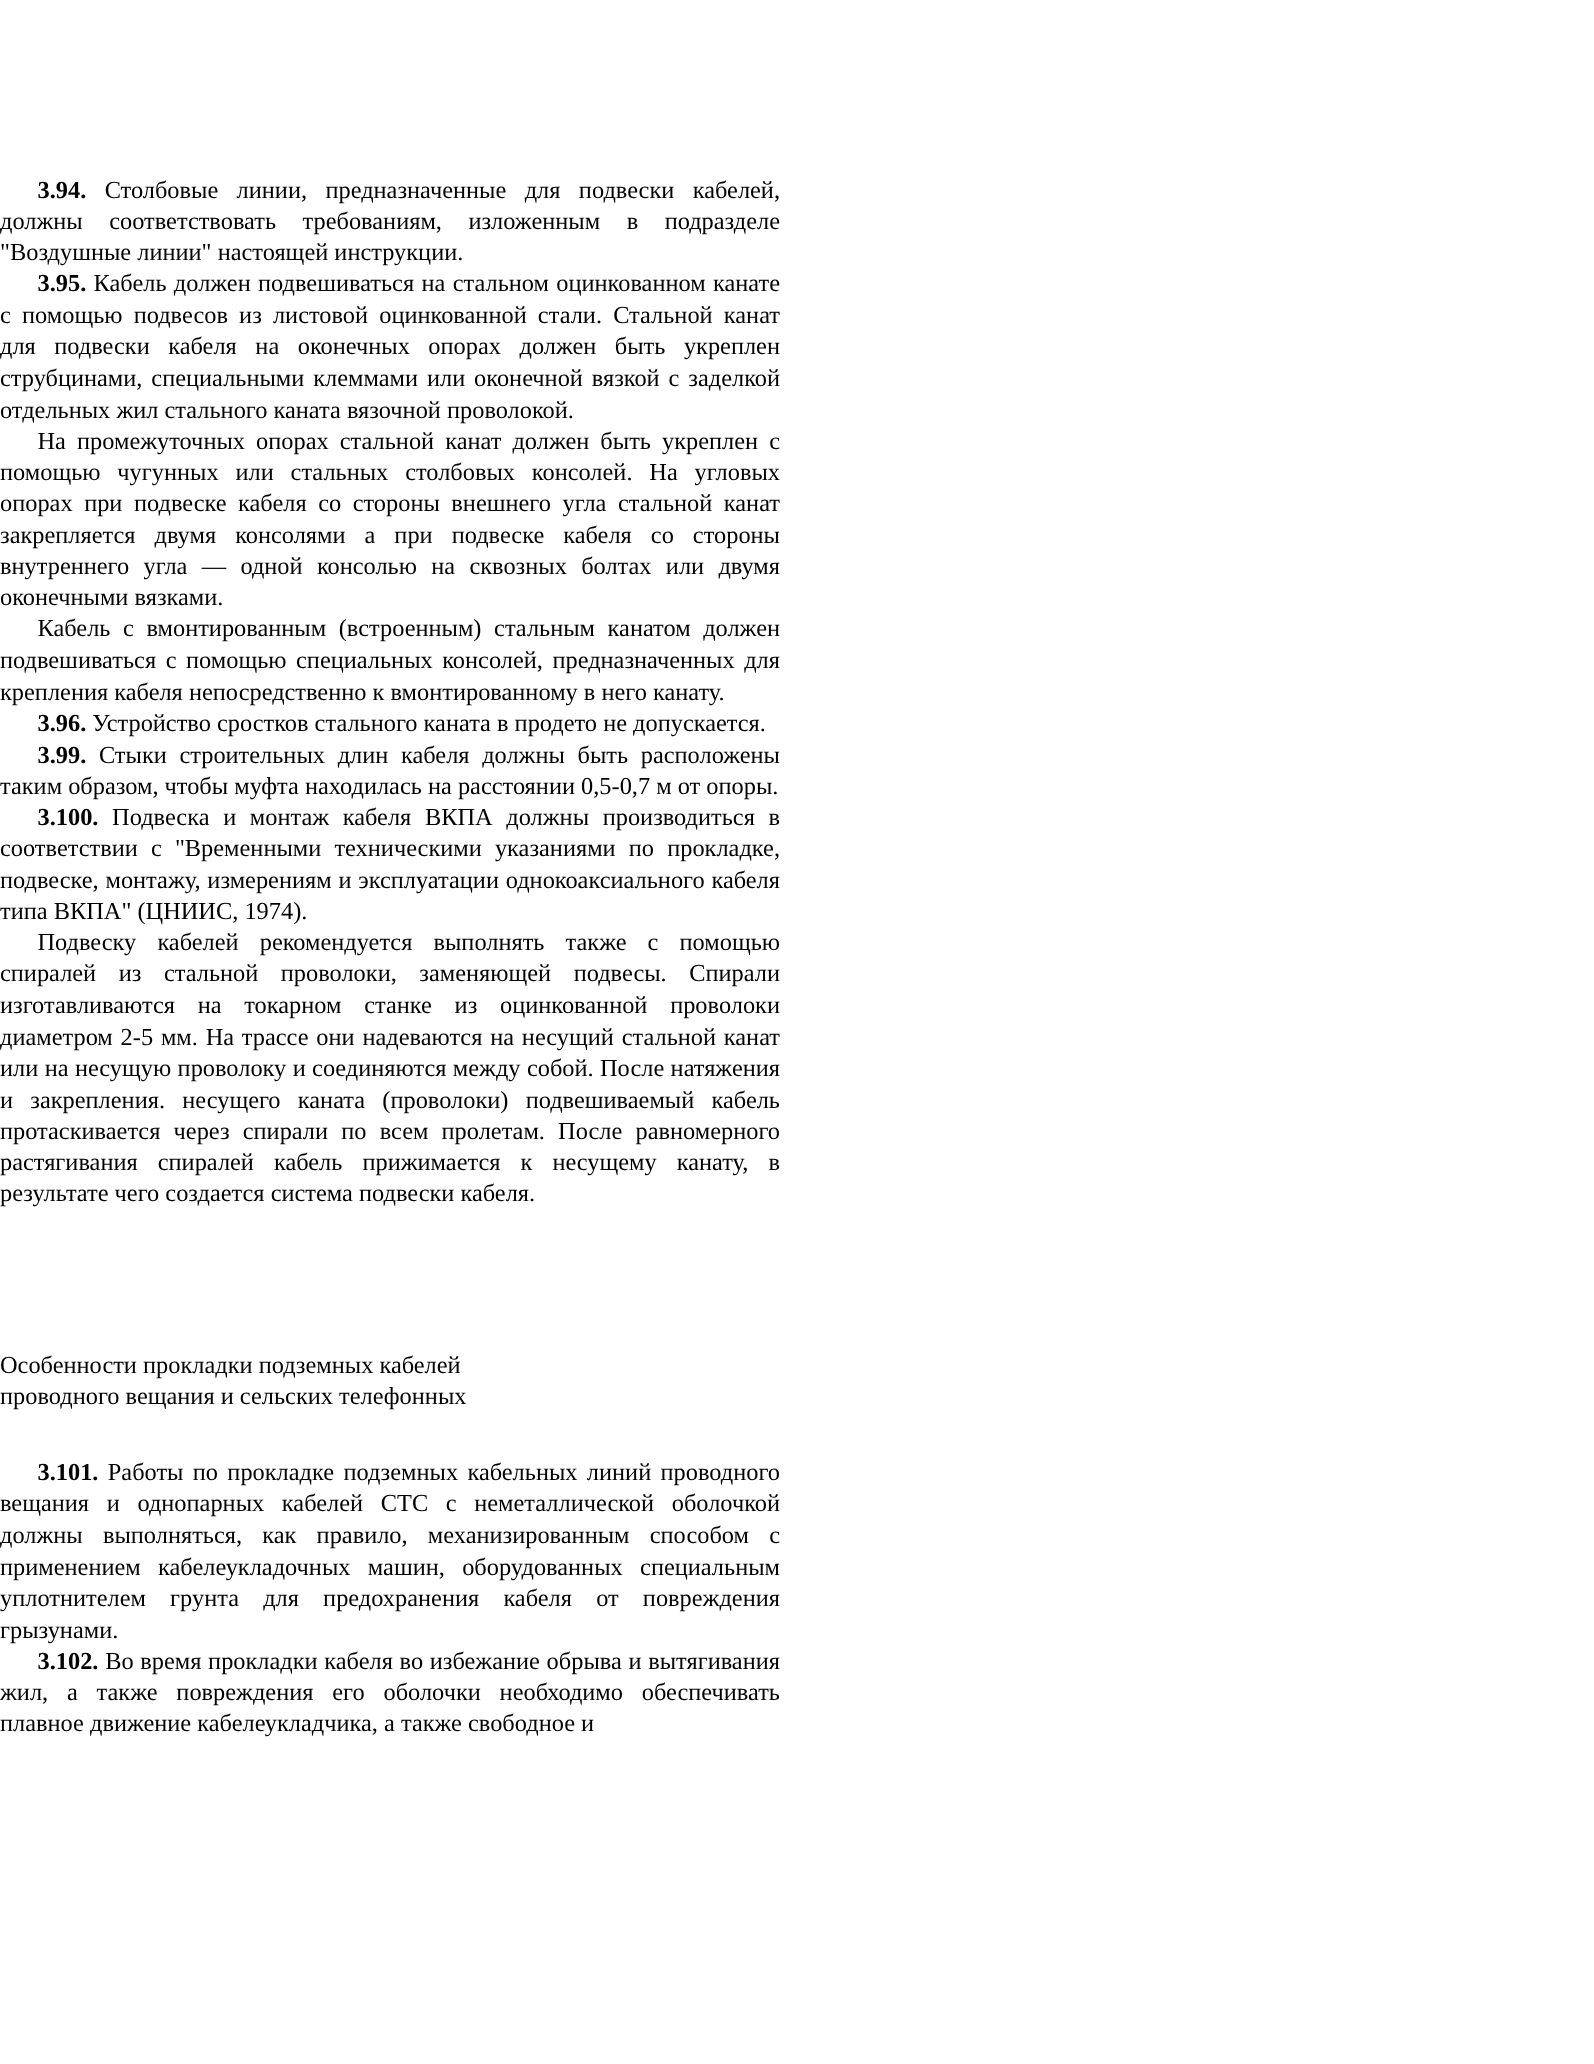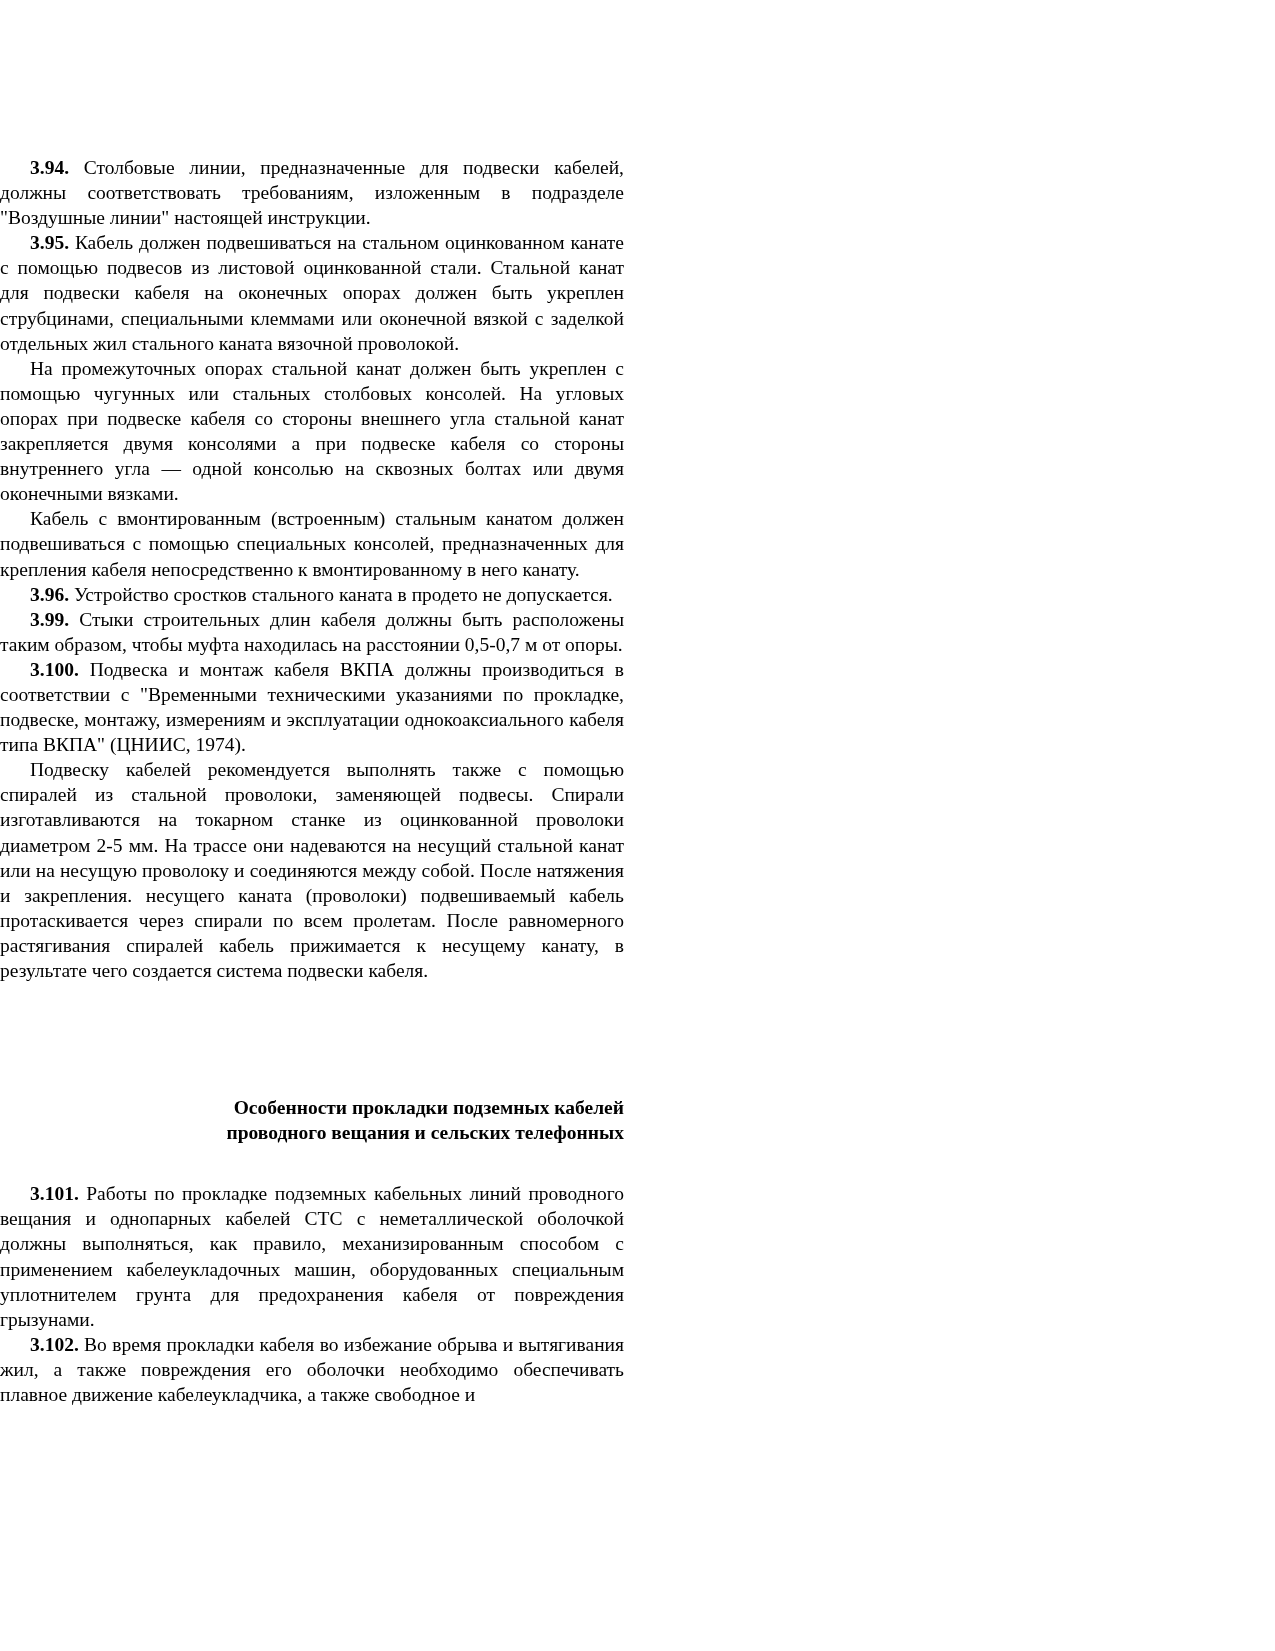--- a/index.html
+++ b/index.html
@@ -12,21 +12,21 @@
     height: 1651px;
     position: relative;
     font-family: "Liberation Serif", "DejaVu Serif", serif;
     color: #000000;
     overflow: hidden;
   }
 
   .page {
     position: absolute;
     left: 0;
-    top: 16px;
+    top: 1px;
     width: 1275px;
     height: 1615px;
     background: #ffffff;
   }
 
   
   .text-column {
     position: absolute;
     left: 0px;
     top: 139px;
@@ -51,22 +51,22 @@
 
   
   .gap-before-heading {
     height: 112px;
   }
   .gap-after-heading {
     height: 36px;
   }
 
   .heading {
-    text-align: right;
-    font-weight: bold;
+    text-align: left;
+    font-weight: normal;
     font-size: 19.5px;
     line-height: 25.1px;
     margin: 0;
     padding: 0;
     text-indent: 0;
   }
   .heading .hline {
     display: block;
   }
 </style>

